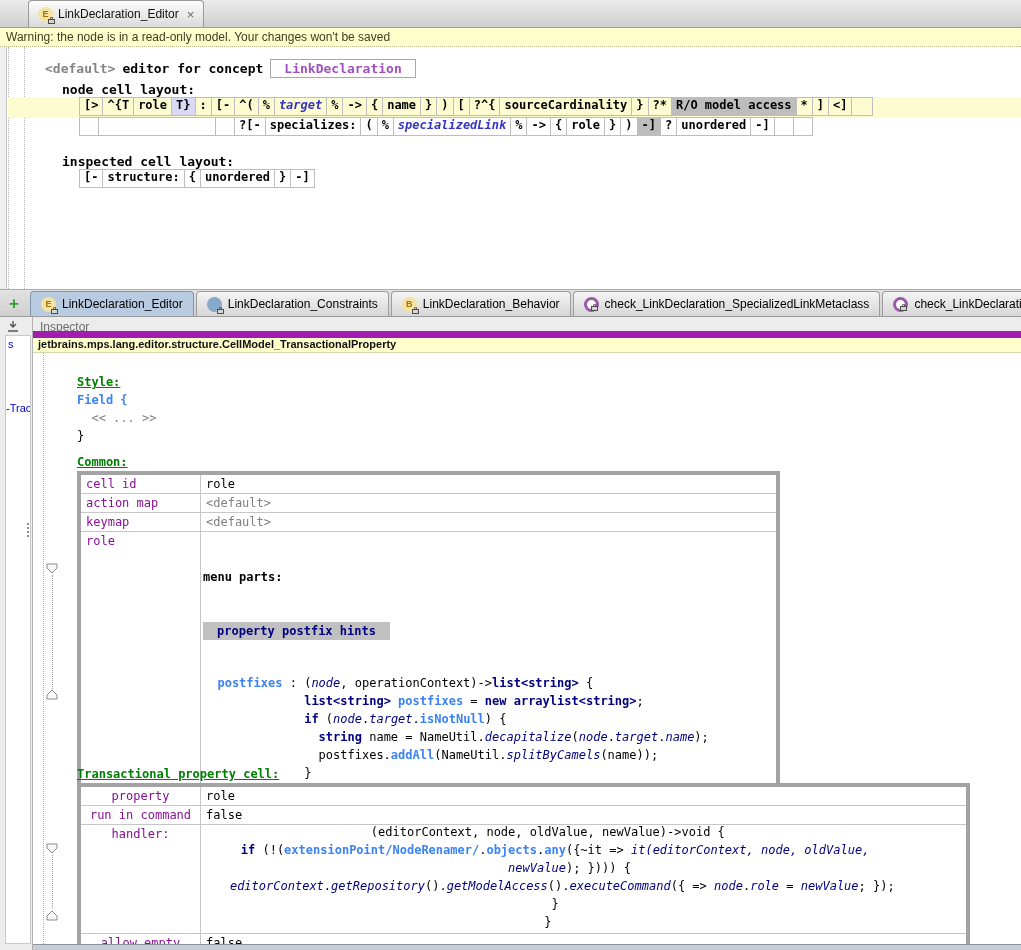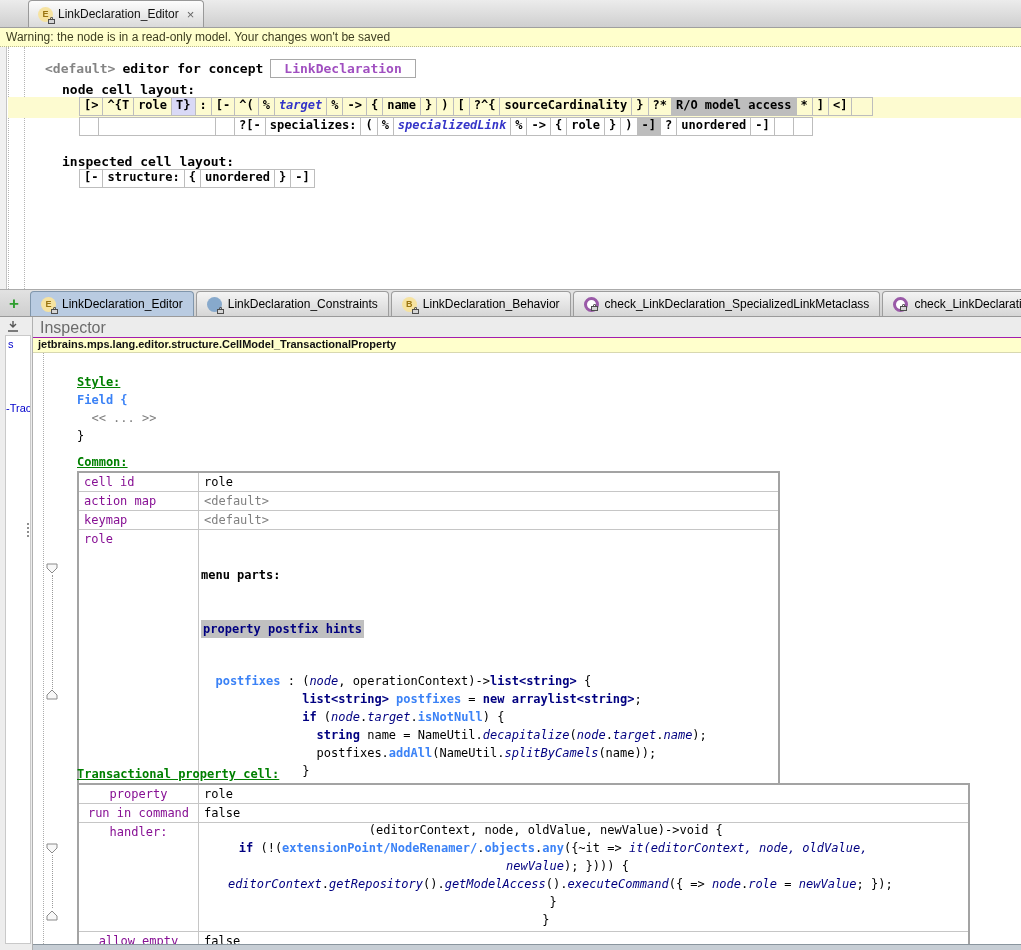--- a/index.html
+++ b/index.html
@@ -51,47 +51,47 @@
   .btab.active{background:#B9CBE1;border-color:#8096AC;}
   
   .inspector{position:absolute;left:0;top:317px;width:1021px;height:633px;background:#fff;}
   .irail{position:absolute;left:0;top:0;width:33px;height:100%;background:#ededed;border-right:1px solid #b0b0b0;box-sizing:border-box;}
   .irail-inner{position:absolute;left:5px;top:18px;bottom:6px;width:26px;background:#fff;border:1px solid #c9c9c9;box-sizing:border-box;overflow:hidden;}
   .rail-frag{position:absolute;color:#0000CC;font-size:11px;white-space:nowrap;}
   .drag-dots{position:absolute;left:26px;top:205px;width:4px;height:16px;
     background-image:radial-gradient(#8f8f8f 1px, transparent 1px);background-size:4px 4px;}
   .imain{position:absolute;left:33px;top:0;width:988px;height:100%;}
   .iheader{position:absolute;left:0;top:0;width:100%;height:21px;line-height:21px;background:#ececec;color:#6b6b6b;
-    padding-left:7px;box-sizing:border-box;border-bottom:1px solid #a21caf;font-size:16px;}
+    padding-left:7px;box-sizing:border-box;border-bottom:7px solid #a21caf;font-size:12px;}
   .ibar{position:absolute;left:0;top:21px;width:100%;height:15px;line-height:15px;background:#FFFFCC;
     border-bottom:1px solid #d8d8b0;box-sizing:border-box;padding-left:5px;font:bold 11px "Liberation Sans",sans-serif;color:#111;}
   .ibody{position:absolute;left:0;top:36px;width:100%;bottom:0;}
   .ibody-dotline{position:absolute;left:10px;top:0;bottom:0;border-left:1px dotted #adadad;}
   .fold{position:absolute;left:13px;width:13px;height:11px;}
   .fold-conn{position:absolute;left:19px;border-left:1px dotted #9a9a9a;}
   .green-head{position:absolute;font:bold 12px "DejaVu Sans Mono",monospace;color:#008000;text-decoration:underline;}
   .codeblock{position:absolute;}
   .cl{height:18px;line-height:18px;white-space:pre;font:12px "DejaVu Sans Mono",monospace;}
   .s-p{color:#000;}
   .s-k{color:#000080;font-weight:bold;}
   .s-b{color:#3b82f6;font-weight:bold;}
   .s-i{color:#000080;font-style:italic;}
   .s-g{color:#808080;}
-  .ptable{position:absolute;border:2px solid #a3a3a3;background:#fff;box-sizing:border-box;}
+  .ptable{position:absolute;border:4px solid #a3a3a3;background:#fff;box-sizing:border-box;}
   .trow{display:flex;border-bottom:1px solid #c6c6c6;min-height:19px;box-sizing:border-box;}
   .ptable > :last-child .trow:last-child, .ptable > .trow:last-child{border-bottom:none;}
   .tkey{width:120px;flex:none;border-right:1px solid #c6c6c6;color:#871094;padding:0 5px;box-sizing:border-box;
     font:12px "DejaVu Sans Mono",monospace;line-height:18px;}
   .tval{padding:0 5px;font:12px "DejaVu Sans Mono",monospace;line-height:18px;white-space:pre;}
   .tval.muted{color:#808080;}
   .mval{padding:0;}
   .mval .pad{padding-left:2px;}
   .bold-line{font:bold 12px "DejaVu Sans Mono",monospace;line-height:18px;height:18px;padding-left:2px;}
   .hl-chip{display:inline-block;background:#C0C0C0;color:#000080;font:bold 12px "DejaVu Sans Mono",monospace;
-    line-height:18px;height:18px;padding:0 2px;margin-left:2px;}
+    line-height:18px;height:18px;padding:0 14px;margin-left:2px;}
   .bottom-strip{position:absolute;left:0;bottom:0;width:100%;height:6px;background:#c7ced5;border-top:1px solid #8a959e;box-sizing:border-box;}
 </style>
 </head>
 <body>
 
 <div class="screen">
 
   <div class="top-tabstrip">
     <div class="top-tab">
       <span class="nicon" style="background:#F6E3A1;color:#9a7410;">

